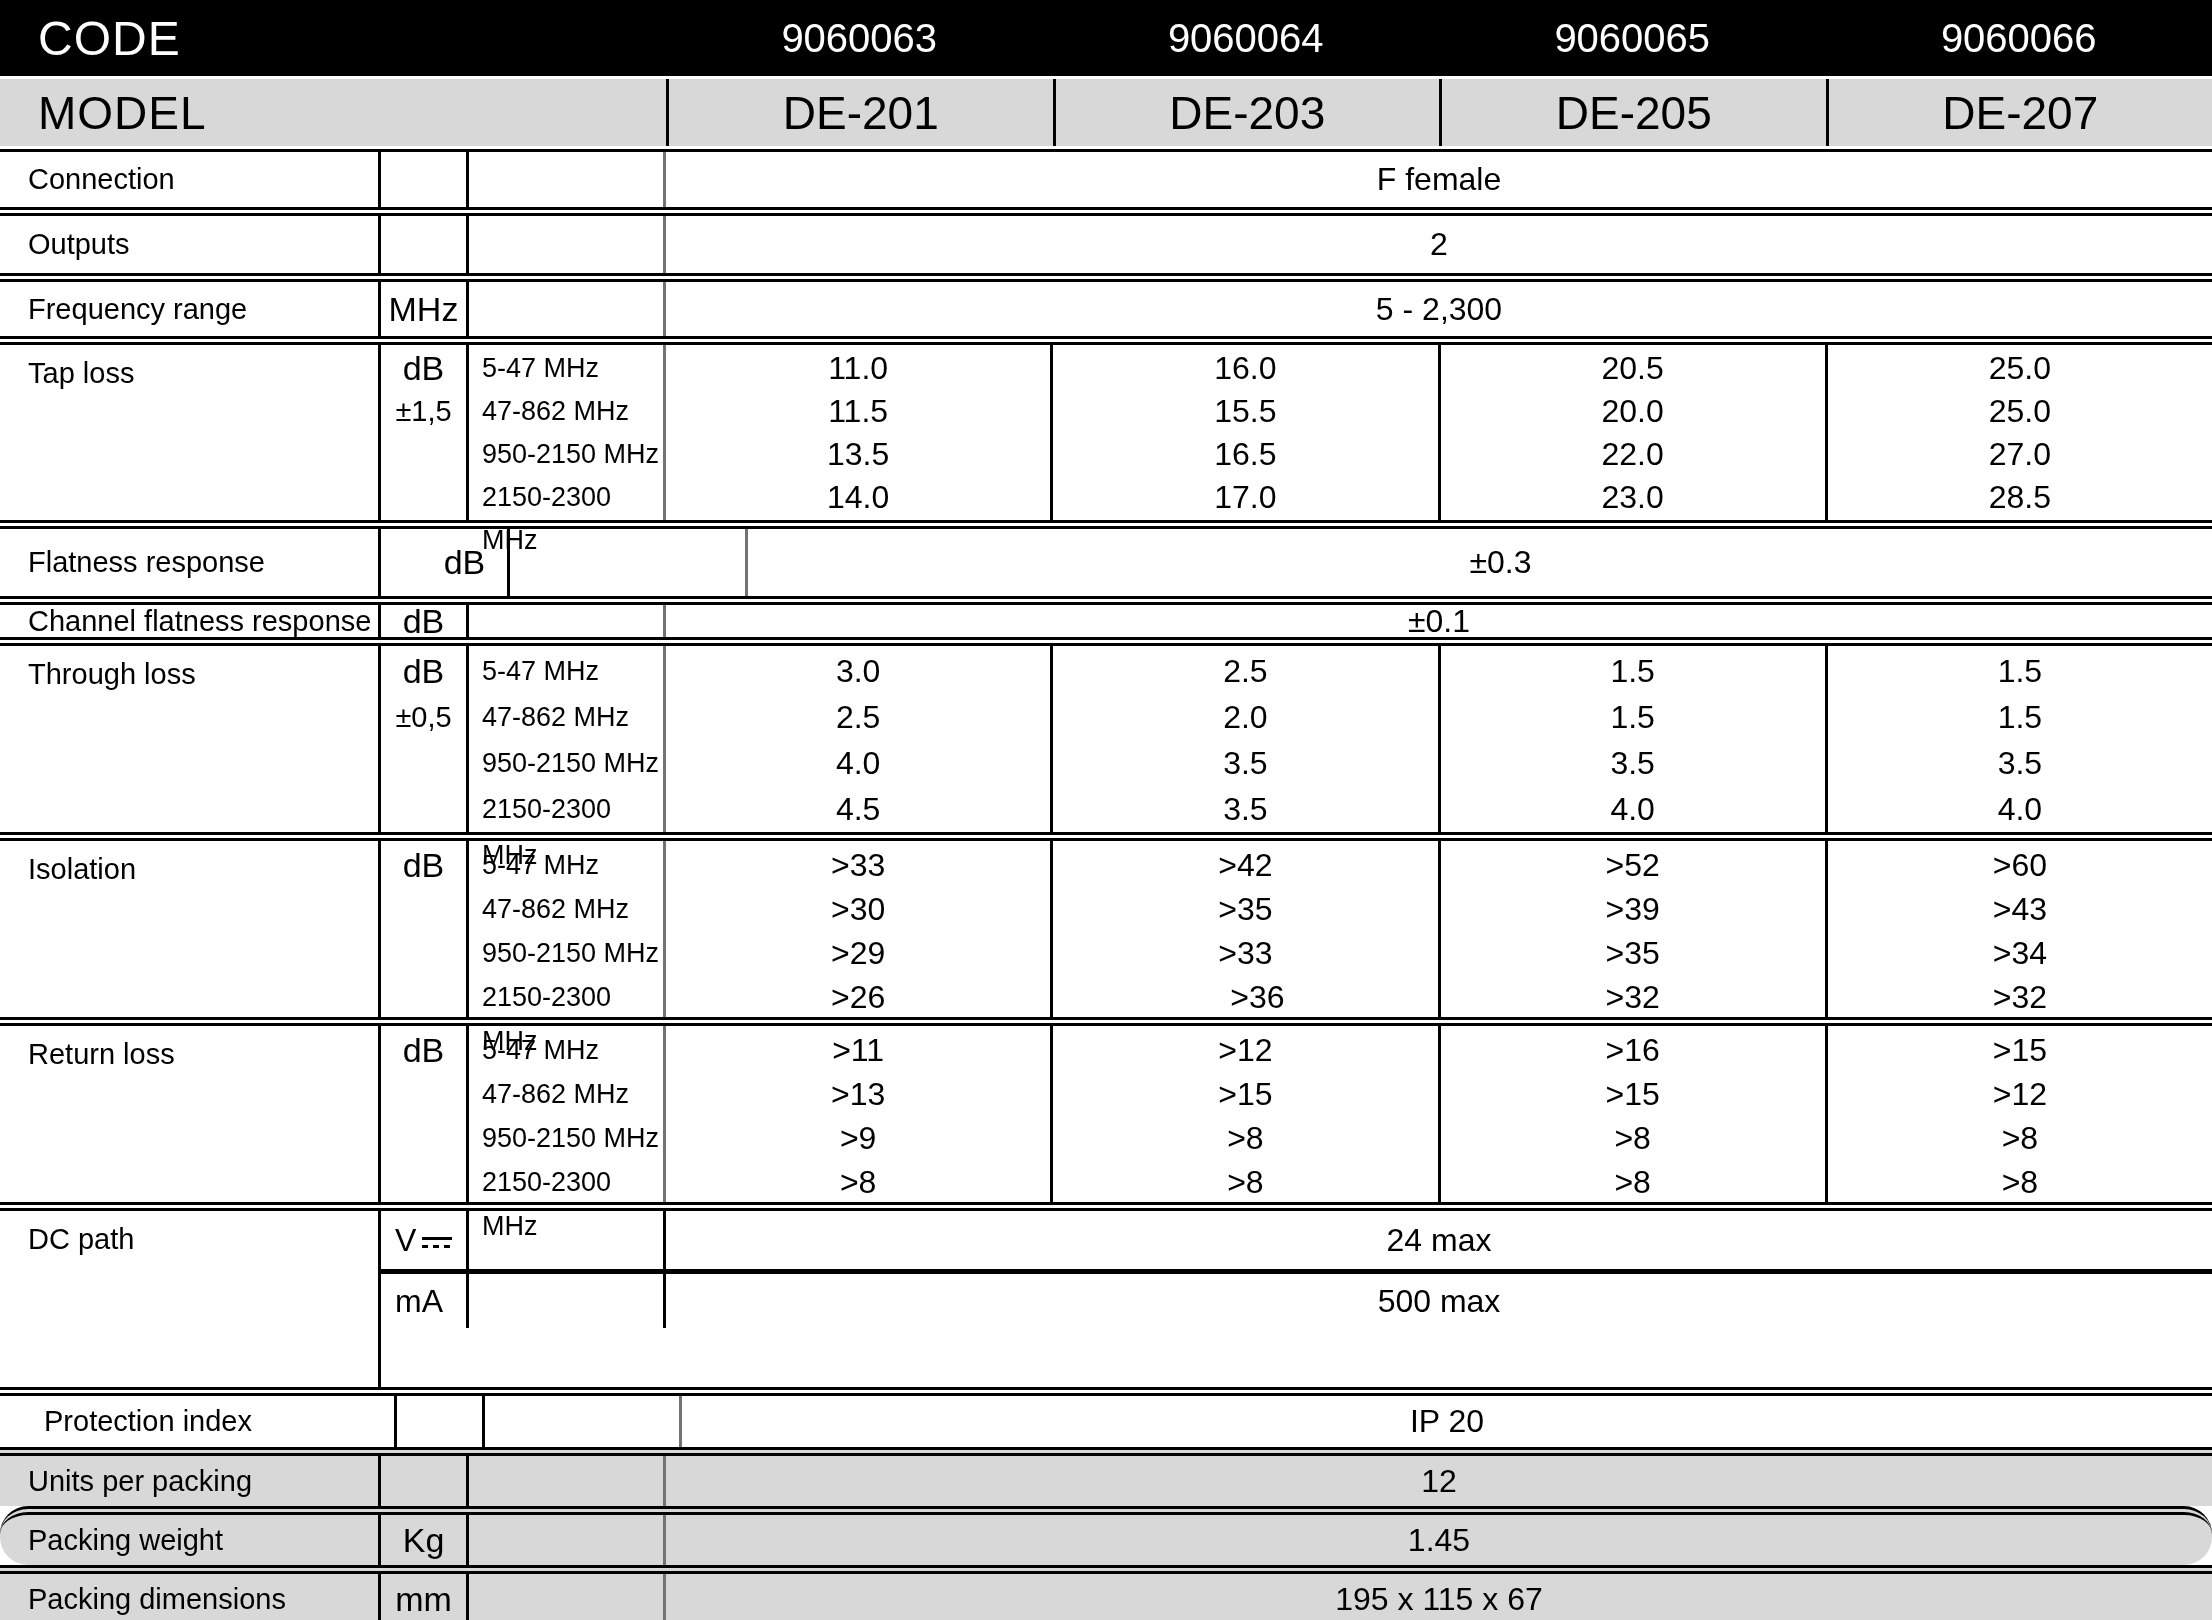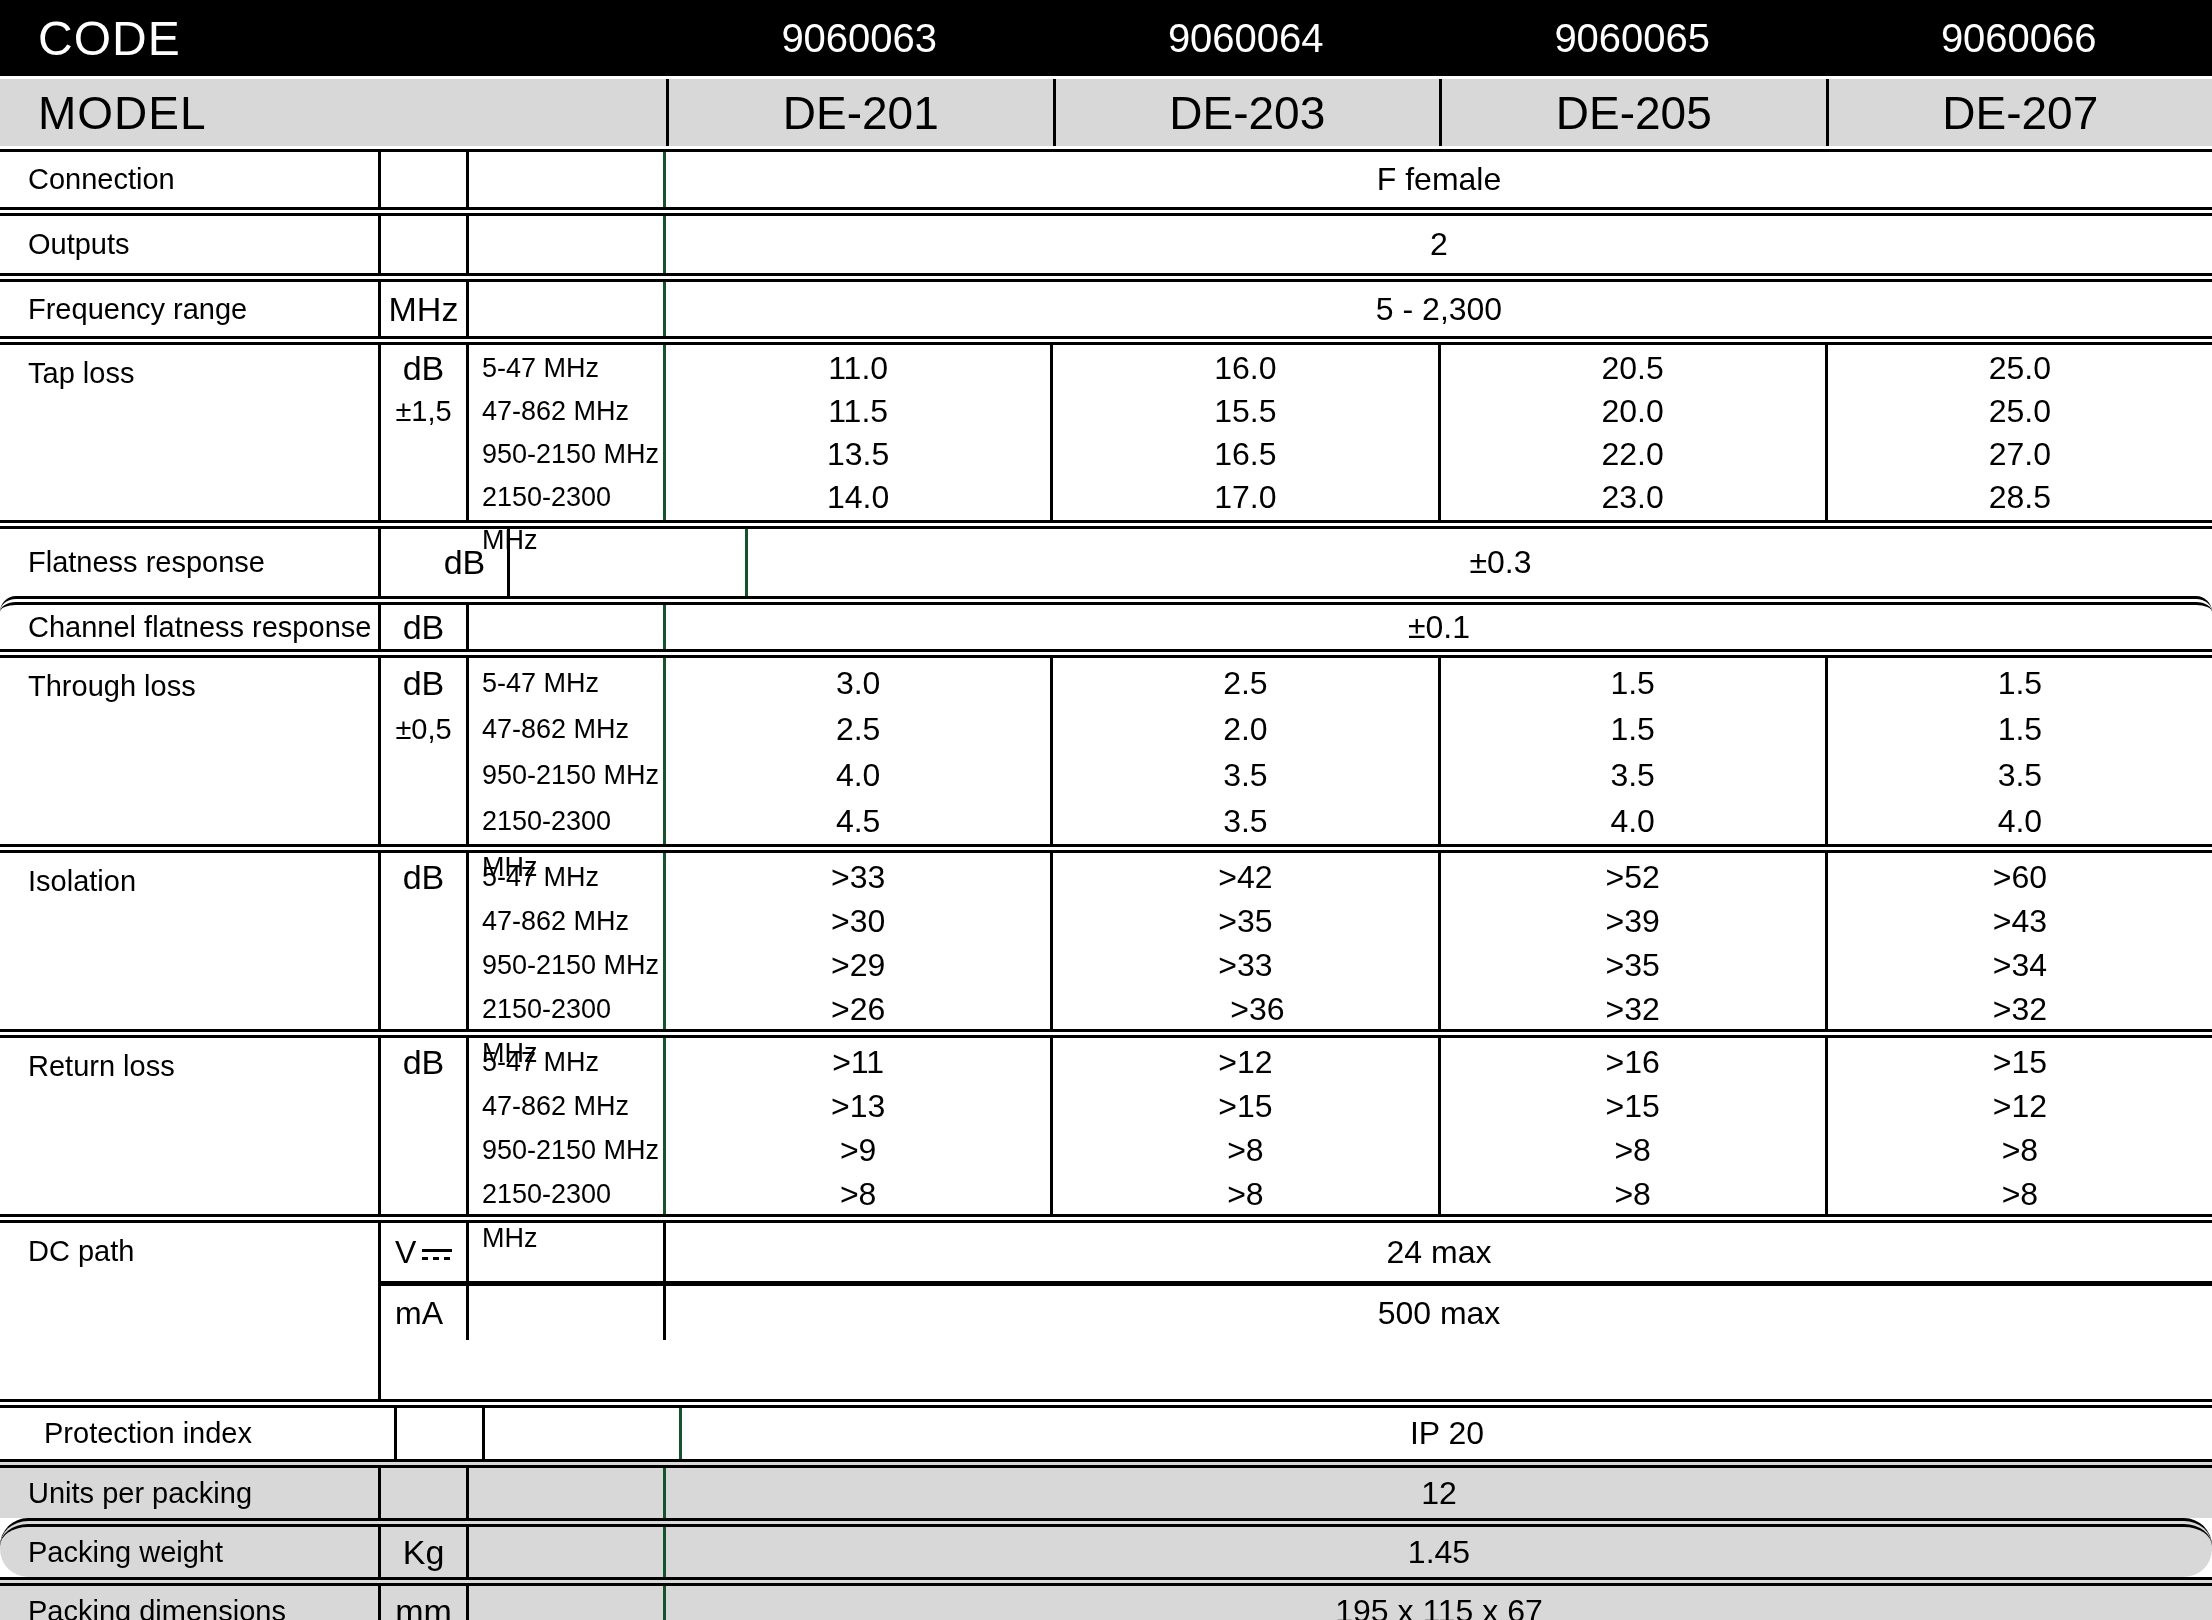--- a/index.html
+++ b/index.html
@@ -22,21 +22,21 @@
   .row + .row{border-top:9px double #000;}
   .row.shaded{background:#d8d8d8;}
   .c{box-sizing:border-box;}
   .c-label{width:381px;border-right:3px solid #000;padding-left:28px;font-size:29px;}
   .row.span .c-label{display:flex;align-items:center;}
   .row.bands .c-label,.row.group .c-label{padding-top:12px;}
   .c-unit{width:88px;border-right:3px solid #000;font-size:34px;}
   .row.span .c-unit{display:flex;align-items:center;justify-content:center;}
   .row.bands .c-unit{display:flex;flex-direction:column;align-items:center;padding-top:2px;}
   .c-unit .tol{font-size:29px;}
-  .c-band{width:197px;border-right:3px solid #14532d;padding-left:13px;font-size:27px;padding-top:2px;}
+  .c-band{width:197px;border-right:3px solid #737373;padding-left:13px;font-size:27px;padding-top:2px;}
   .c-val{flex:1 1 0;display:flex;align-items:center;justify-content:center;font-size:32px;}
   .c-col{flex:1 1 0;text-align:center;font-size:32px;padding-top:2px;}
   .c-col.sep{border-right:3px solid #000;}
   
   .group-right{flex:1 1 0;display:flex;flex-direction:column;}
   .subrow{display:flex;box-sizing:border-box;}
   .subrow + .subrow{border-top:5px solid #000;}
   .subrow .c-unit{display:flex;align-items:center;justify-content:flex-start;padding-left:14px;font-size:32px;}
   .subrow .c-band{border-right:3px solid #000;}
   .subrow .c-val{font-size:32px;}
@@ -122,21 +122,21 @@
           <div style="line-height: 43px;">27.0</div>
           <div style="line-height: 43px;">28.5</div>
         </div>
       </div>
       <div class="row span" style="height: 76px; gap: 41px;">
         <div class="c c-label">Flatness response</div>
         <div class="c c-unit">dB</div>
         <div class="c c-band"></div>
         <div class="c c-val">±0.3</div>
       </div>
-      <div class="row span" style="height: 53px; border-radius: 16px;">
+      <div class="row span" style="height: 41px;">
         <div class="c c-label">Channel flatness response</div>
         <div class="c c-unit">dB</div>
         <div class="c c-band"></div>
         <div class="c c-val">±0.1</div>
       </div>
       <div class="row bands" style="height: 195px;">
         <div class="c c-label">Through loss</div>
         <div class="c c-unit">
           <div style="line-height: 46px;">dB</div>
           <div class="tol" style="line-height: 46px;">±0,5</div>

